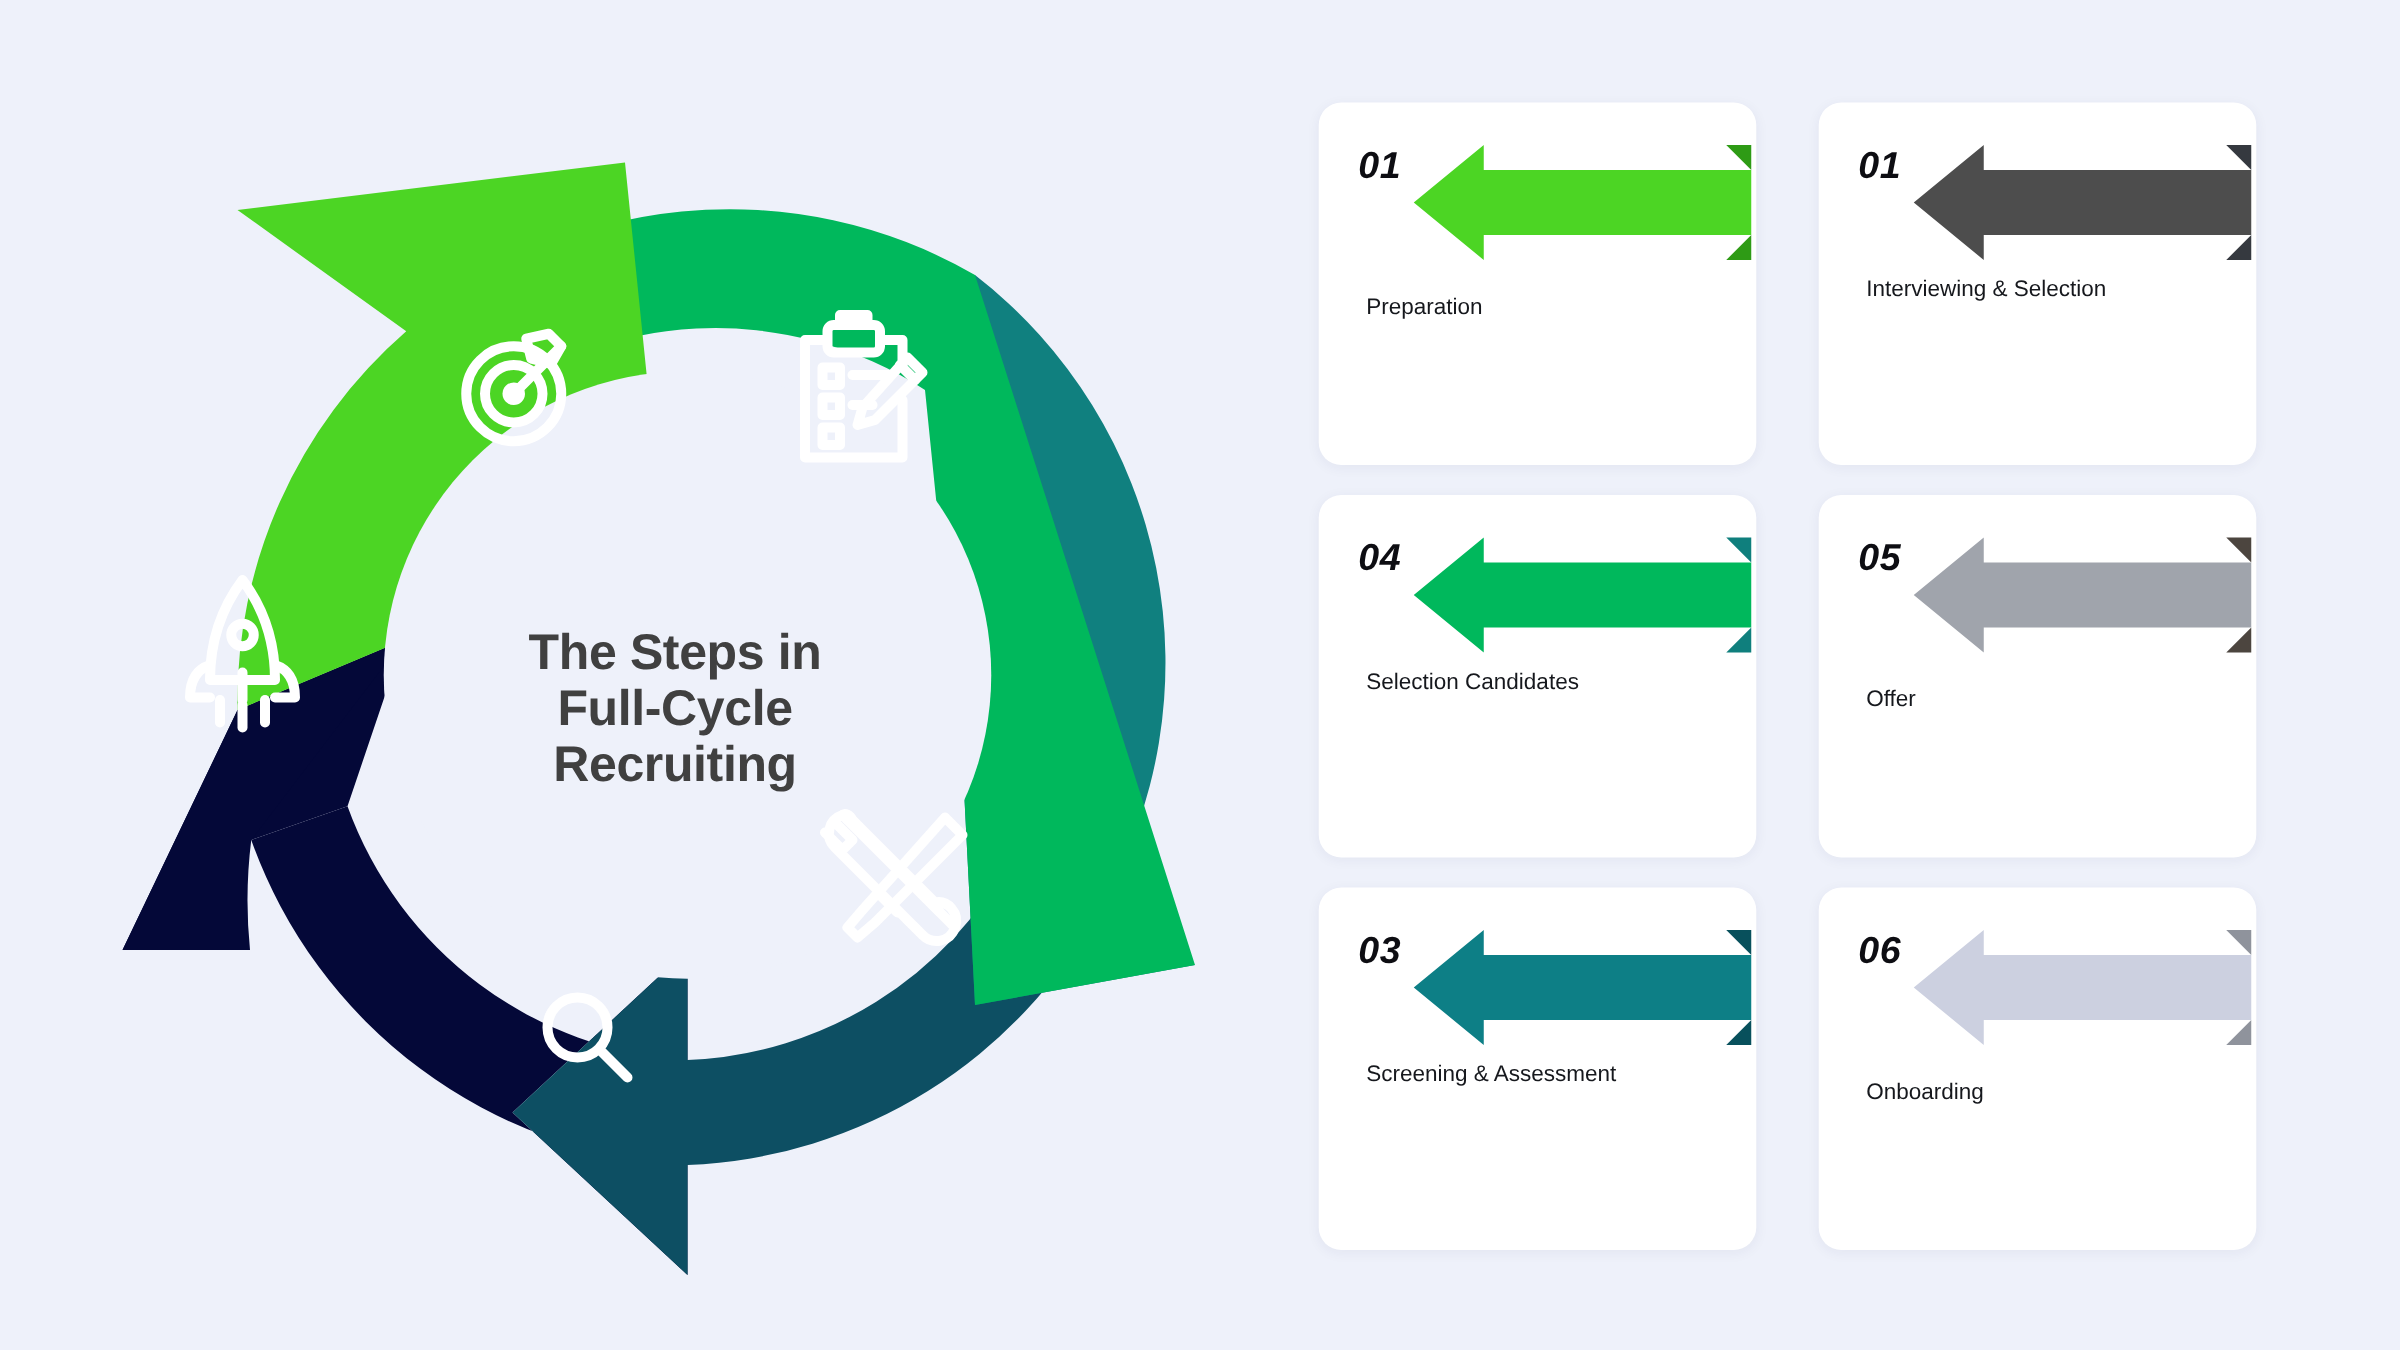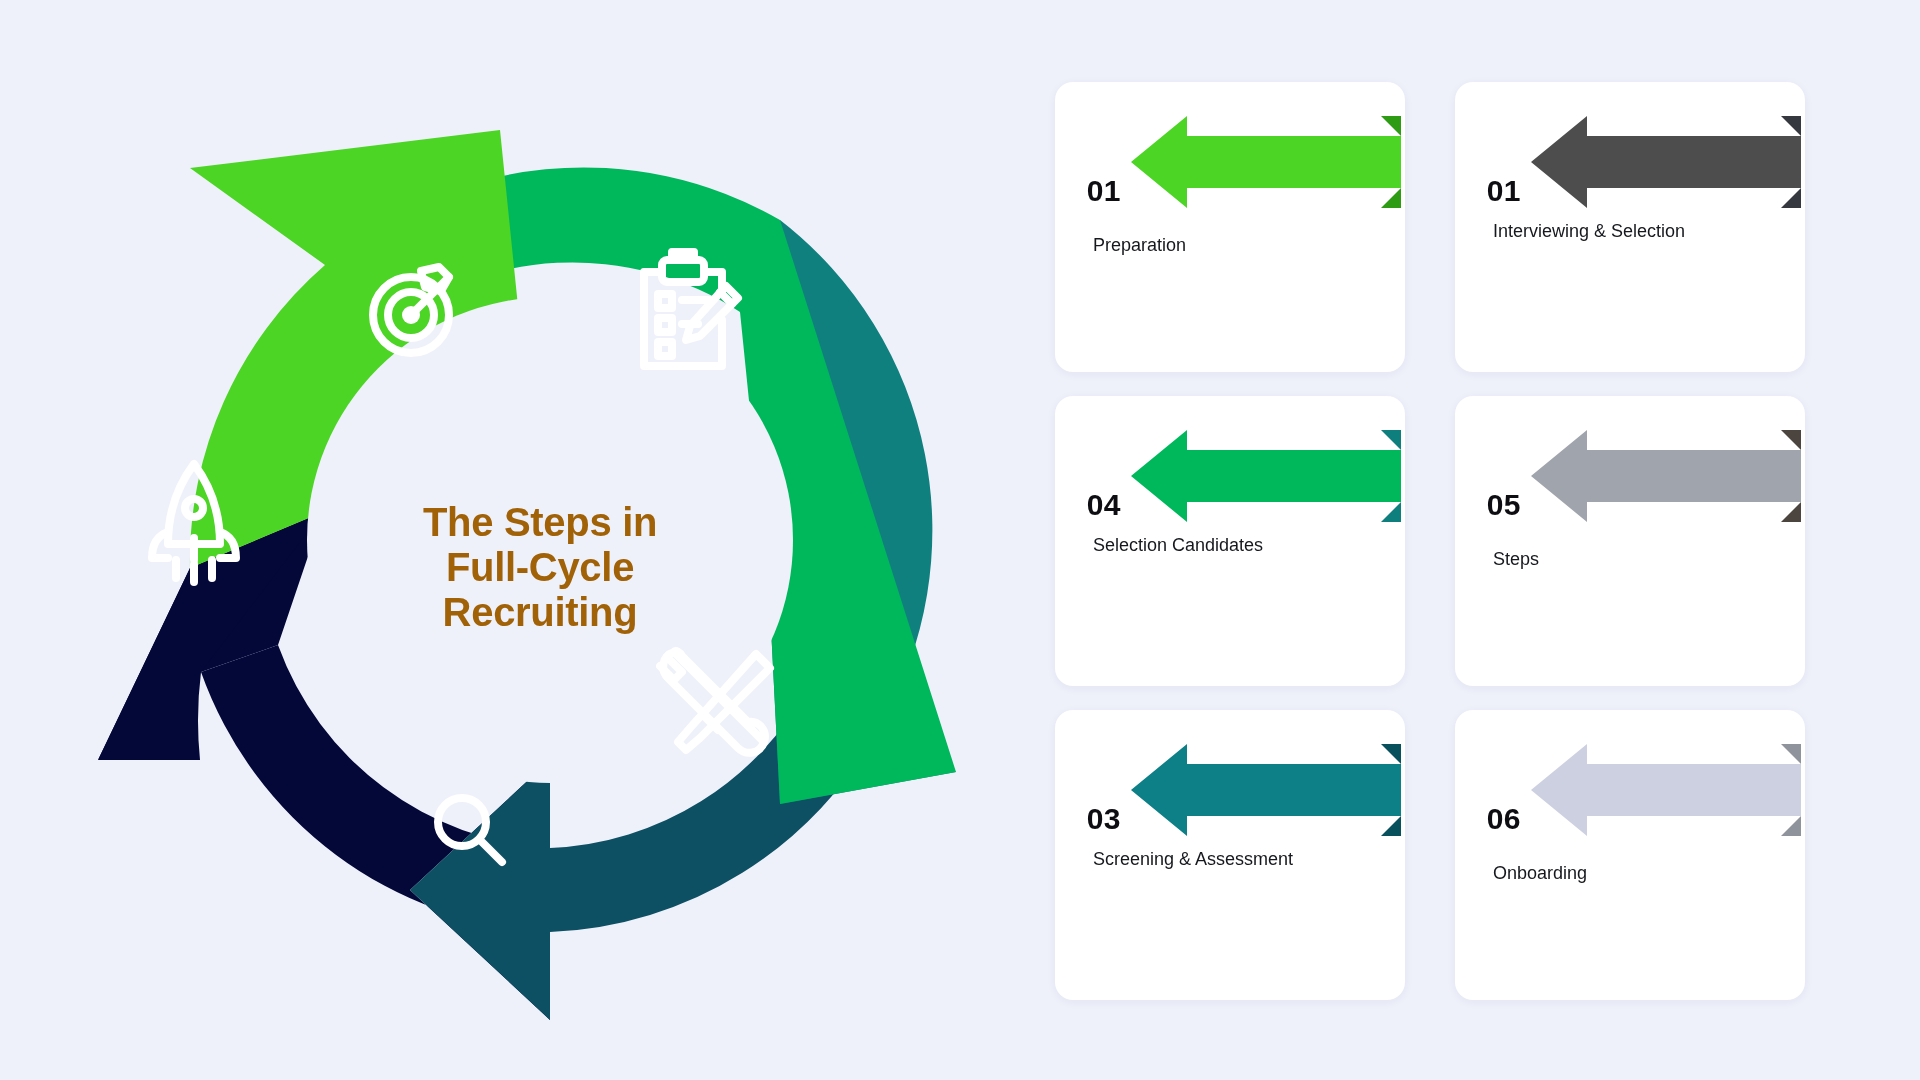--- a/index.html
+++ b/index.html
@@ -66,21 +66,22 @@
     box-shadow: 0 2px 10px rgba(30, 45, 90, 0.055);
     overflow: visible;
   }
   .card-row {
     position: absolute;
     left: 0;
     top: 34px;
     width: 100%;
     height: 92px;
     display: flex;
-    align-items: flex-end;
+    align-items: flex-start;
+    font-style: italic;
   }
   .card-num {
     width: 76px;
     flex: 0 0 76px;
     text-align: right;
     padding-right: 10px;
     box-sizing: border-box;
     font-size: 30px;
     font-weight: bold;
     color: #0d0d12;
@@ -225,21 +226,21 @@
         <circle class="ico" cx="52" cy="48" r="9"></circle>
         <path class="ico" d="M 26 72 C 14 76 10 86 10 98 L 26 98"></path>
         <path class="ico" d="M 78 72 C 90 76 94 86 94 98 L 78 98"></path>
         <line class="ico" x1="52" y1="78" x2="52" y2="100"></line>
         <line class="ico" x1="34" y1="100" x2="34" y2="118"></line>
         <line class="ico" x1="52" y1="104" x2="52" y2="122"></line>
         <line class="ico" x1="70" y1="100" x2="70" y2="118"></line>
       </g>
     </svg>
 
-    <div id="cycle-title" style="color: #a16207;">
+    <div id="cycle-title" style="color: #404040;">
       <span class="tline">The Steps in</span>
       <span class="tline">Full-Cycle</span>
       <span class="tline">Recruiting</span>
     </div>
   </div>
 
   <div id="cards">
 
     <div class="card">
       <div class="card-row">
@@ -287,21 +288,21 @@
       <div class="card-row">
         <div class="card-num">05</div>
         <div class="arrow-host">
           <svg class="arrow-svg" viewBox="0 0 305 92">
             <polygon points="250,0 270,0 270,20" fill="#4c453f" class="fold"></polygon>
             <polygon points="250,92 270,92 270,72" fill="#4c453f" class="fold"></polygon>
             <polygon points="0,46 56,0 56,20 270,20 270,72 56,72 56,92" fill="#a0a4ac" class="body"></polygon>
           </svg>
         </div>
       </div>
-      <div class="card-label">Steps</div>
+      <div class="card-label">Offer</div>
     </div>
 
     <div class="card">
       <div class="card-row">
         <div class="card-num">03</div>
         <div class="arrow-host">
           <svg class="arrow-svg" viewBox="0 0 305 92">
             <polygon points="250,0 270,0 270,20" fill="#08505c" class="fold"></polygon>
             <polygon points="250,92 270,92 270,72" fill="#08505c" class="fold"></polygon>
             <polygon points="0,46 56,0 56,20 270,20 270,72 56,72 56,92" fill="#0d7f86" class="body"></polygon>

